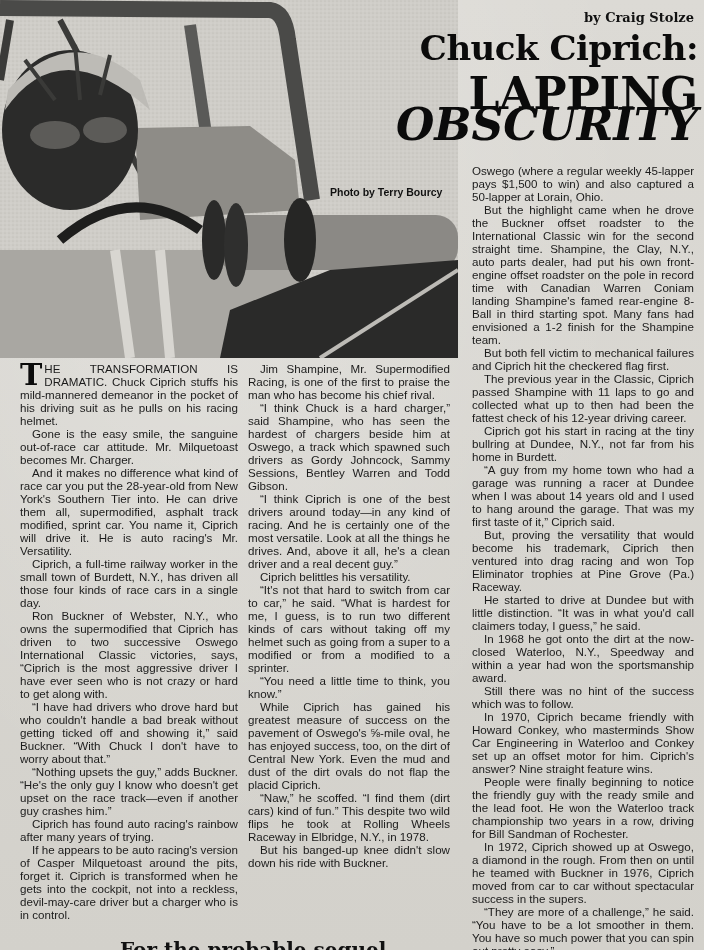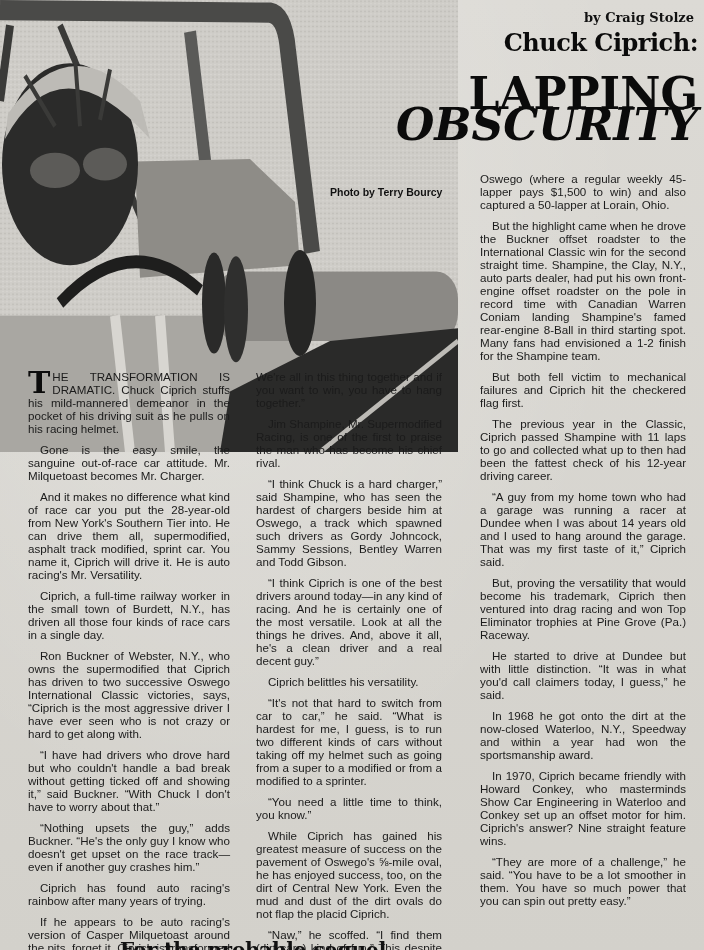--- a/index.html
+++ b/index.html
@@ -10,52 +10,52 @@
     color: #1a1a1a;
   }
   .page {
     position: absolute; inset: 0;
     background:
       radial-gradient(ellipse at 30% 20%, rgba(255,255,255,0.25), transparent 60%),
       linear-gradient(180deg, #dcdad5 0%, #d3d1cb 100%);
   }
   
   .photo {
-    position: absolute; left: 0; top: 0; width: 458px; height: 452px; overflow: hidden;
+    position: absolute; left: 0; top: 0; width: 458px; height: 358px; overflow: hidden;
     background: #c9c7c2;
   }
   .photo svg { width: 100%; height: 100%; display: block; }
   .photo-credit {
     position: absolute; left: 330px; top: 186px;
     font-weight: bold; font-size: 10.5px; color: #111;
     background: transparent;
   }
   
   .byline {
     position: absolute; right: 10px; top: 10px;
     font-family: "DejaVu Serif", serif; font-weight: bold; font-size: 13px; color: #111; text-align: right;
   }
   .title1 {
     position: absolute; right: 6px; top: 28px;
-    font-family: "DejaVu Serif", serif; font-weight: 900; font-size: 24px;
+    font-family: "DejaVu Serif", serif; font-weight: 900; font-size: 34px;
     letter-spacing: -0.5px; color: #0b0b0b; white-space: nowrap;
   }
   .title2, .title3 {
     position: absolute; right: 6px;
     font-family: "DejaVu Serif", serif; font-weight: 900; font-size: 44px;
     letter-spacing: 0px; color: #0b0b0b; white-space: nowrap;
   }
   .title2 { top: 68px; }
   .title3 { top: 99px; font-style: italic; }
   
   .col {
     position: absolute; font-size: 11.6px; line-height: 13px; text-align: justify;
     color: #1b1b1b;
   }
-  .col p { margin: 8px; text-indent: 12px; }
+  .col p { margin: 0; text-indent: 12px; }
   .col p.first { text-indent: 0; }
   .col1 { left: 20px; top: 362px; width: 218px; }
   .col2 { left: 248px; top: 362px; width: 202px; }
   .col3 { left: 472px; top: 164px; width: 222px; }
   .dropcap {
     float: left; font-family: "DejaVu Serif", serif; font-weight: bold;
     font-size: 30px; line-height: 24px; margin: 1px 2px 0 0; color: #0b0b0b;
   }
   .bottom-cut {
     position: absolute; left: 120px; top: 940px;
@@ -121,41 +121,44 @@
     <p>Ciprich, a full-time railway worker in the small town of Burdett, N.Y., has driven all those four kinds of race cars in a single day.</p>
     <p>Ron Buckner of Webster, N.Y., who owns the supermodified that Ciprich has driven to two successive Oswego International Classic victories, says, “Ciprich is the most aggressive driver I have ever seen who is not crazy or hard to get along with.</p>
     <p>“I have had drivers who drove hard but who couldn't handle a bad break without getting ticked off and showing it,” said Buckner. “With Chuck I don't have to worry about that.”</p>
     <p>“Nothing upsets the guy,” adds Buckner. “He's the only guy I know who doesn't get upset on the race track—even if another guy crashes him.”</p>
     <p>Ciprich has found auto racing's rainbow after many years of trying.</p>
     <p>If he appears to be auto racing's version of Casper Milquetoast around the pits, forget it. Ciprich is transformed when he gets into the cockpit, not into a reckless, devil-may-care driver but a charger who is in control.</p>
 
   </div>
 
   <div class="col col2">
-    <p class="first">We're all in this thing together and if you want to win, you have to hang together.”</p>
     <p>Jim Shampine, Mr. Supermodified Racing, is one of the first to praise the man who has become his chief rival.</p>
     <p>“I think Chuck is a hard charger,” said Shampine, who has seen the hardest of chargers beside him at Oswego, a track which spawned such drivers as Gordy Johncock, Sammy Sessions, Bentley Warren and Todd Gibson.</p>
     <p>“I think Ciprich is one of the best drivers around today—in any kind of racing. And he is certainly one of the most versatile. Look at all the things he drives. And, above it all, he's a clean driver and a real decent guy.”</p>
     <p>Ciprich belittles his versatility.</p>
     <p>“It's not that hard to switch from car to car,” he said. “What is hardest for me, I guess, is to run two different kinds of cars without taking off my helmet such as going from a super to a modified or from a modified to a sprinter.</p>
     <p>“You need a little time to think, you know.”</p>
     <p>While Ciprich has gained his greatest measure of success on the pavement of Oswego's ⅝-mile oval, he has enjoyed success, too, on the dirt of Central New York. Even the mud and dust of the dirt ovals do not flap the placid Ciprich.</p>
     <p>“Naw,” he scoffed. “I find them (dirt cars) kind of fun.” This despite two wild flips he took at Rolling Wheels Raceway in Elbridge, N.Y., in 1978.</p>
     <p>But his banged-up knee didn't slow down his ride with Buckner.</p>
 
   </div>
 
   <div class="col col3">
     <p class="first">Oswego (where a regular weekly 45-lapper pays $1,500 to win) and also captured a 50-lapper at Lorain, Ohio.</p>
     <p>But the highlight came when he drove the Buckner offset roadster to the International Classic win for the second straight time. Shampine, the Clay, N.Y., auto parts dealer, had put his own front-engine offset roadster on the pole in record time with Canadian Warren Coniam landing Shampine's famed rear-engine 8-Ball in third starting spot. Many fans had envisioned a 1-2 finish for the Shampine team.</p>
     <p>But both fell victim to mechanical failures and Ciprich hit the checkered flag first.</p>
     <p>The previous year in the Classic, Ciprich passed Shampine with 11 laps to go and collected what up to then had been the fattest check of his 12-year driving career.</p>
+    <p>Ciprich got his start in racing at the tiny bullring at Dundee, N.Y., not far from his home in Burdett.</p>
     <p>“A guy from my home town who had a garage was running a racer at Dundee when I was about 14 years old and I used to hang around the garage. That was my first taste of it,” Ciprich said.</p>
     <p>But, proving the versatility that would become his trademark, Ciprich then ventured into drag racing and won Top Eliminator trophies at Pine Grove (Pa.) Raceway.</p>
     <p>He started to drive at Dundee but with little distinction. “It was in what you'd call claimers today, I guess,” he said.</p>
     <p>In 1968 he got onto the dirt at the now-closed Waterloo, N.Y., Speedway and within a year had won the sportsmanship award.</p>
+    <p>Still there was no hint of the success which was to follow.</p>
     <p>In 1970, Ciprich became friendly with Howard Conkey, who masterminds Show Car Engineering in Waterloo and Conkey set up an offset motor for him. Ciprich's answer? Nine straight feature wins.</p>
+    <p>People were finally beginning to notice the friendly guy with the ready smile and the lead foot. He won the Waterloo track championship two years in a row, driving for Bill Sandman of Rochester.</p>
+    <p>In 1972, Ciprich showed up at Oswego, a diamond in the rough. From then on until he teamed with Buckner in 1976, Ciprich moved from car to car without spectacular success in the supers.</p>
     <p>“They are more of a challenge,” he said. “You have to be a lot smoother in them. You have so much power that you can spin out pretty easy.”</p>
 
   </div>
 
   <div class="bottom-cut">For the probable sequel...</div>
 </div>
 
 </body></html>

